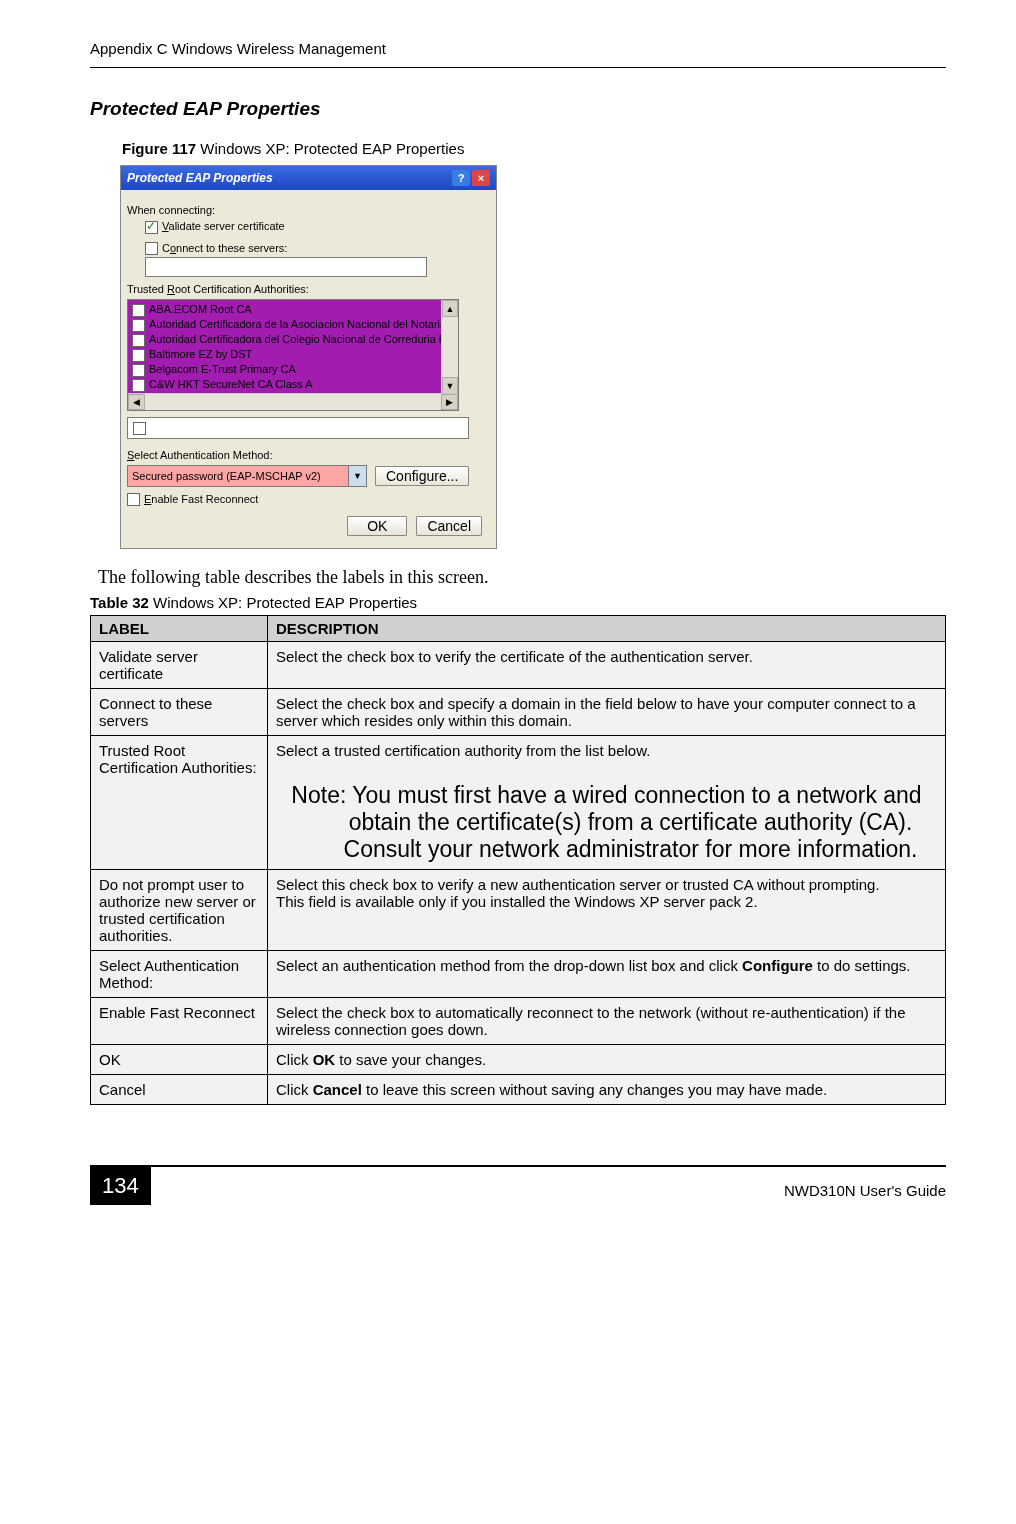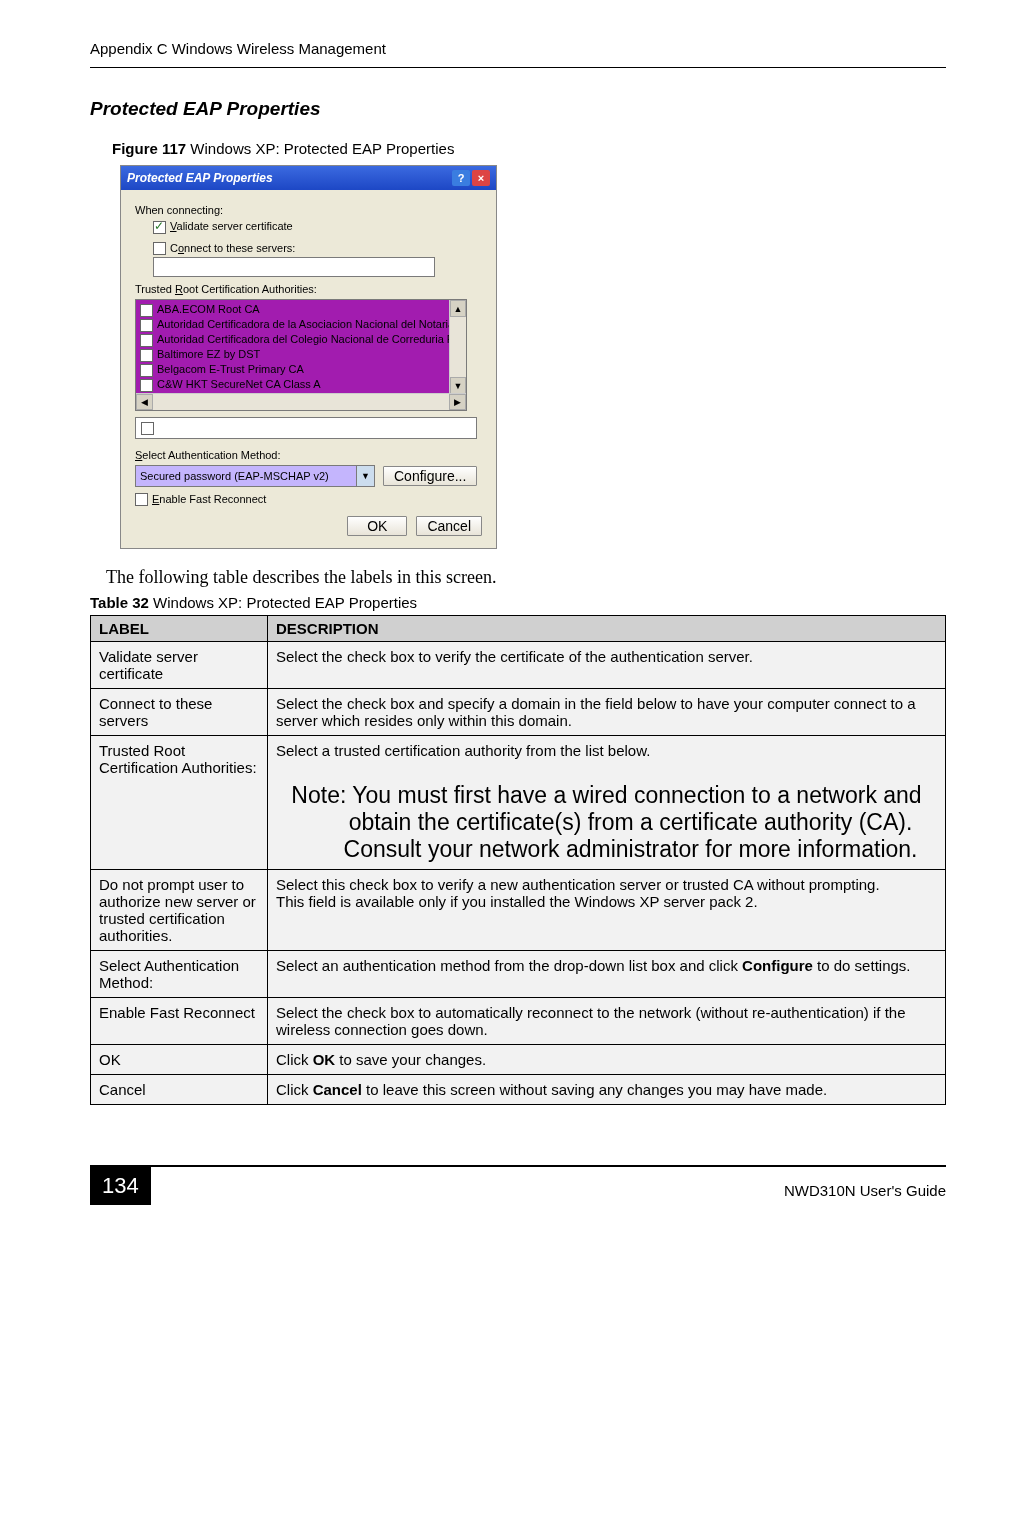--- a/index.html
+++ b/index.html
@@ -23,21 +23,21 @@
   .section-title {
     font-family: Arial, sans-serif;
     font-weight: bold;
     font-style: italic;
     font-size: 19px;
     margin-bottom: 20px;
   }
   .figure-caption {
     font-family: Arial, sans-serif;
     font-size: 15px;
-    margin-left: 22px;
+    margin-left: 32px;
     margin-bottom: 8px;
   }
   .figure-caption b { font-weight: bold; }
   .screenshot {
     margin-left: 30px;
     width: 375px;
     border: 1px solid #888;
     font-family: Tahoma, Arial, sans-serif;
     font-size: 11px;
     background: #ece9d8;
@@ -56,48 +56,48 @@
   .titlebar-spacer { flex: 1; }
   .tb-btn {
     width: 18px; height: 16px;
     background: #d44; color:#fff;
     margin-left: 2px;
     display:flex;align-items:center;justify-content:center;
     font-weight:bold;font-style:normal;font-size:11px;
     border-radius:2px;
   }
   .tb-help { background:#3a7de0; }
-  .dlg-body { padding: 10px 14px 12px 14px; }
+  .dlg-body { padding: 10px 14px 12px 6px; }
   .grp-label { margin: 4px 0; }
   .chk {
     display:inline-block;width:11px;height:11px;border:1px solid #666;background:#fff;vertical-align:middle;margin-right:4px;position:relative;
   }
   .chk.checked::after{content:"✓";position:absolute;top:-3px;left:0;color:#2a7a2a;font-size:12px;}
   .indent { margin-left: 18px; }
   .txtfield {
     border:1px solid #7a7a7a;background:#fff;height:18px;width:280px;margin:2px 0 6px 18px;
   }
   .listbox {
     border:1px solid #7a7a7a;background:#a21caf;width:330px;height:110px;margin-top:2px;overflow:hidden;position:relative;
   }
   .listbox-inner{padding:2px 4px;line-height:15px;}
   .scroll-v{position:absolute;right:0;top:0;bottom:16px;width:16px;background:#e8e4d8;border-left:1px solid #ccc;}
   .scroll-v .arrow{height:15px;background:#d6d2c4;border:1px solid #aaa;margin:0;display:flex;align-items:center;justify-content:center;font-size:9px;}
   .scroll-h{position:absolute;left:0;right:0;bottom:0;height:16px;background:#e8e4d8;border-top:1px solid #ccc;display:flex;}
   .scroll-h .arrow{width:15px;background:#d6d2c4;border:1px solid #aaa;display:flex;align-items:center;justify-content:center;font-size:9px;}
   .scroll-h .track{flex:1;}
   .noprompt{border:1px solid #7a7a7a;background:#fff;width:330px;padding:3px 5px;margin-top:6px;}
-  .combo{border:1px solid #7a7a7a;background:#c4b5fd;height:20px;width:230px;display:inline-flex;align-items:center;padding:0 4px;position:relative;}
+  .combo{border:1px solid #7a7a7a;background:#fca5a5;height:20px;width:230px;display:inline-flex;align-items:center;padding:0 4px;position:relative;}
   .combo .dd{position:absolute;right:0;top:0;bottom:0;width:17px;background:#cde;border-left:1px solid #7a7a7a;display:flex;align-items:center;justify-content:center;font-size:9px;}
   .winbtn{border:1px solid #888;background:#efe;padding:1px 10px;font-size:14px;border-radius:1px;background:linear-gradient(#fff,#e8e4d8);}
   .dlg-buttons{text-align:right;margin-top:10px;}
   .dlg-buttons .winbtn{min-width:60px;margin-left:6px;}
   .body-text {
     font-size: 18px;
-    margin: 10px 0 6px 16px;
+    margin: 10px 0 6px 8px;
   }
   .table-caption {
     font-family: Arial, sans-serif;
     font-size: 15px;
     margin-bottom: 4px;
   }
   table.desc {
     border-collapse: collapse;
     width: 100%;
     font-family: Arial, sans-serif;

